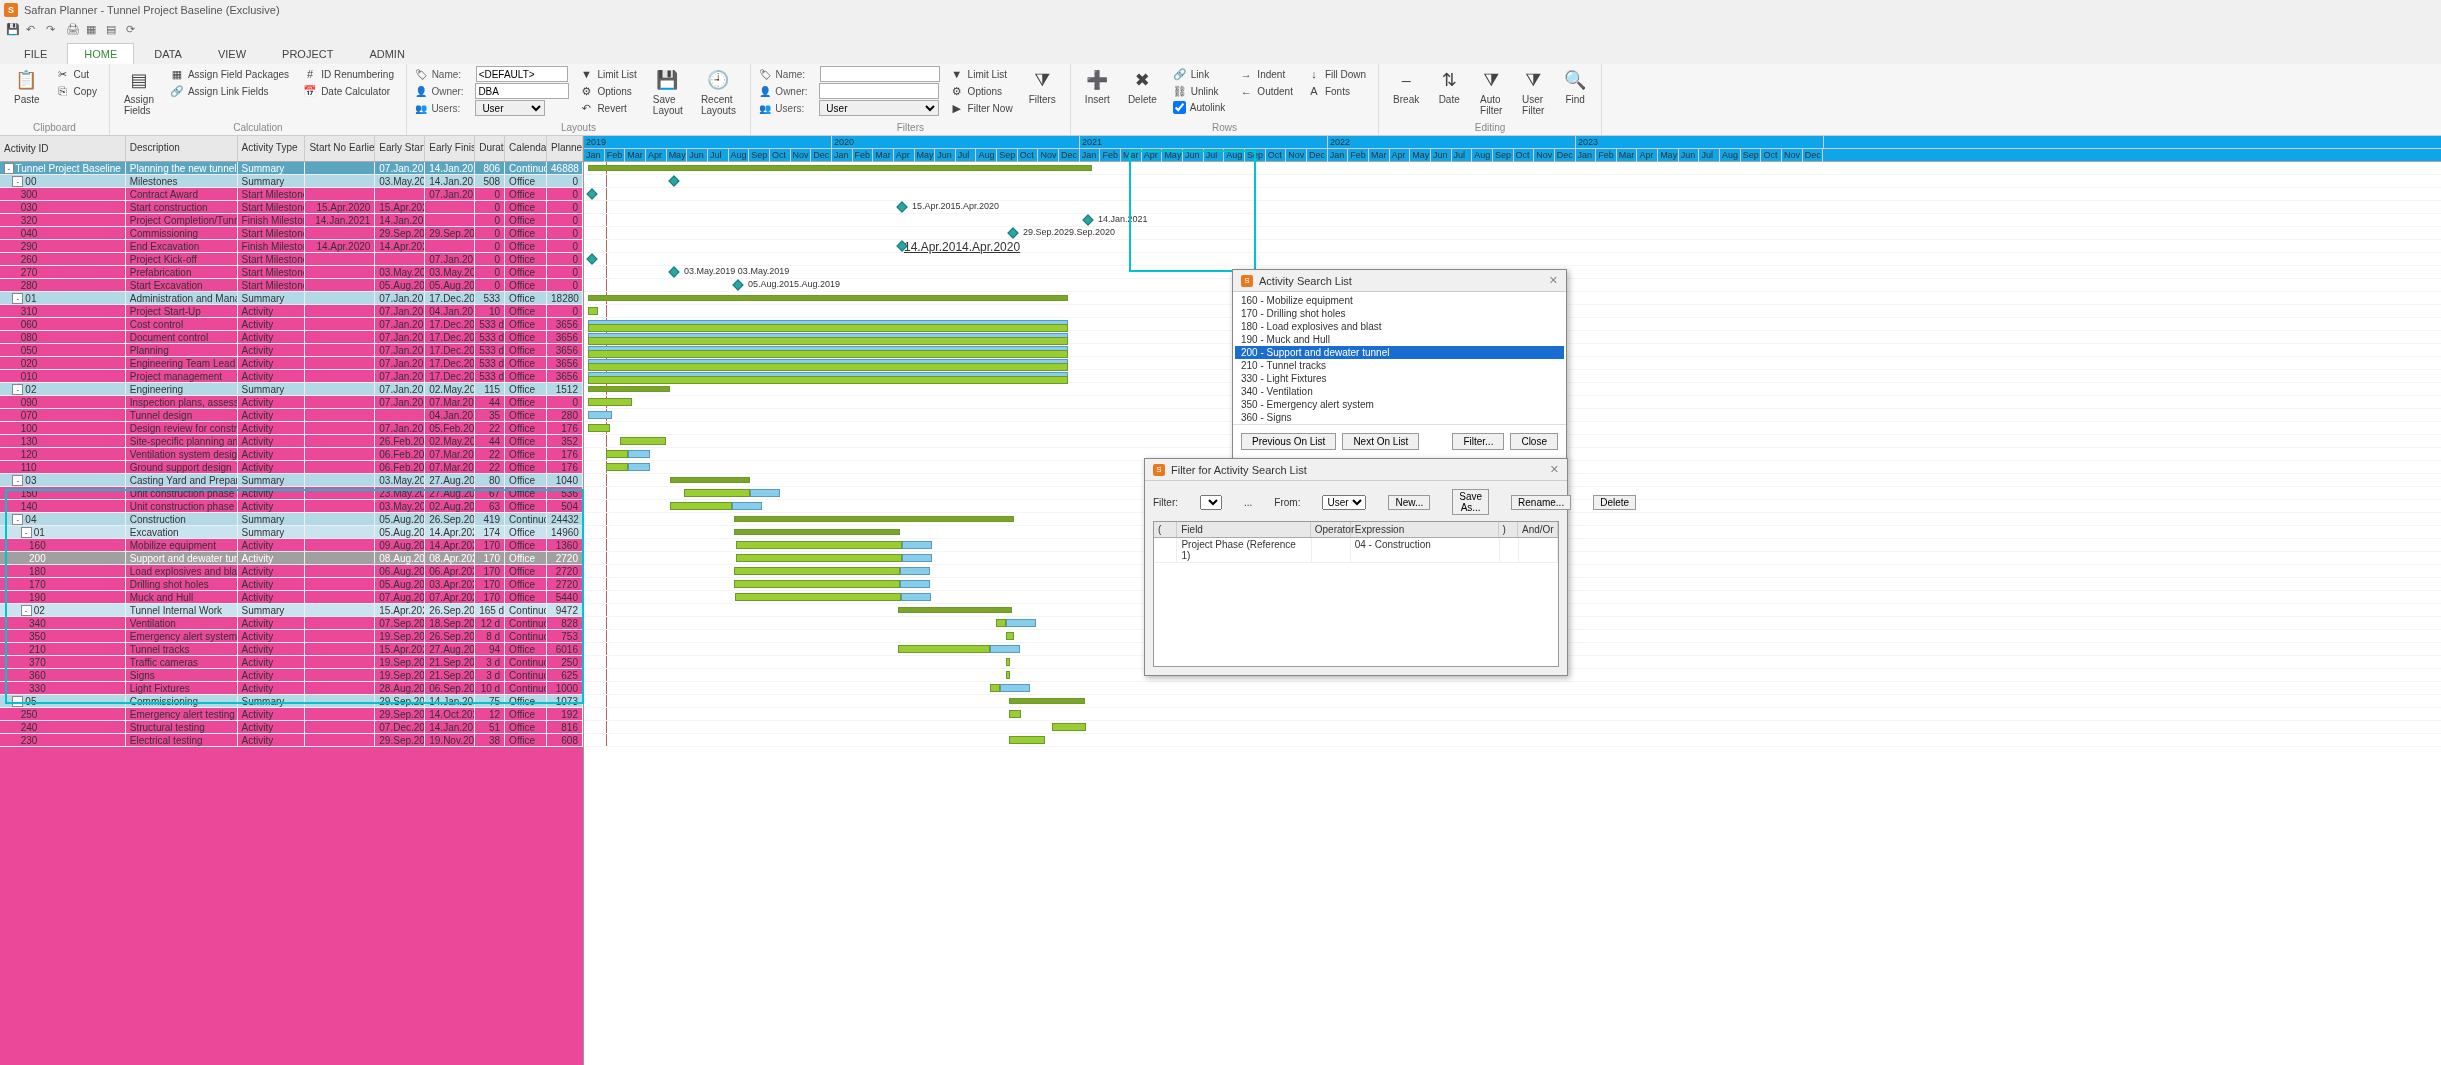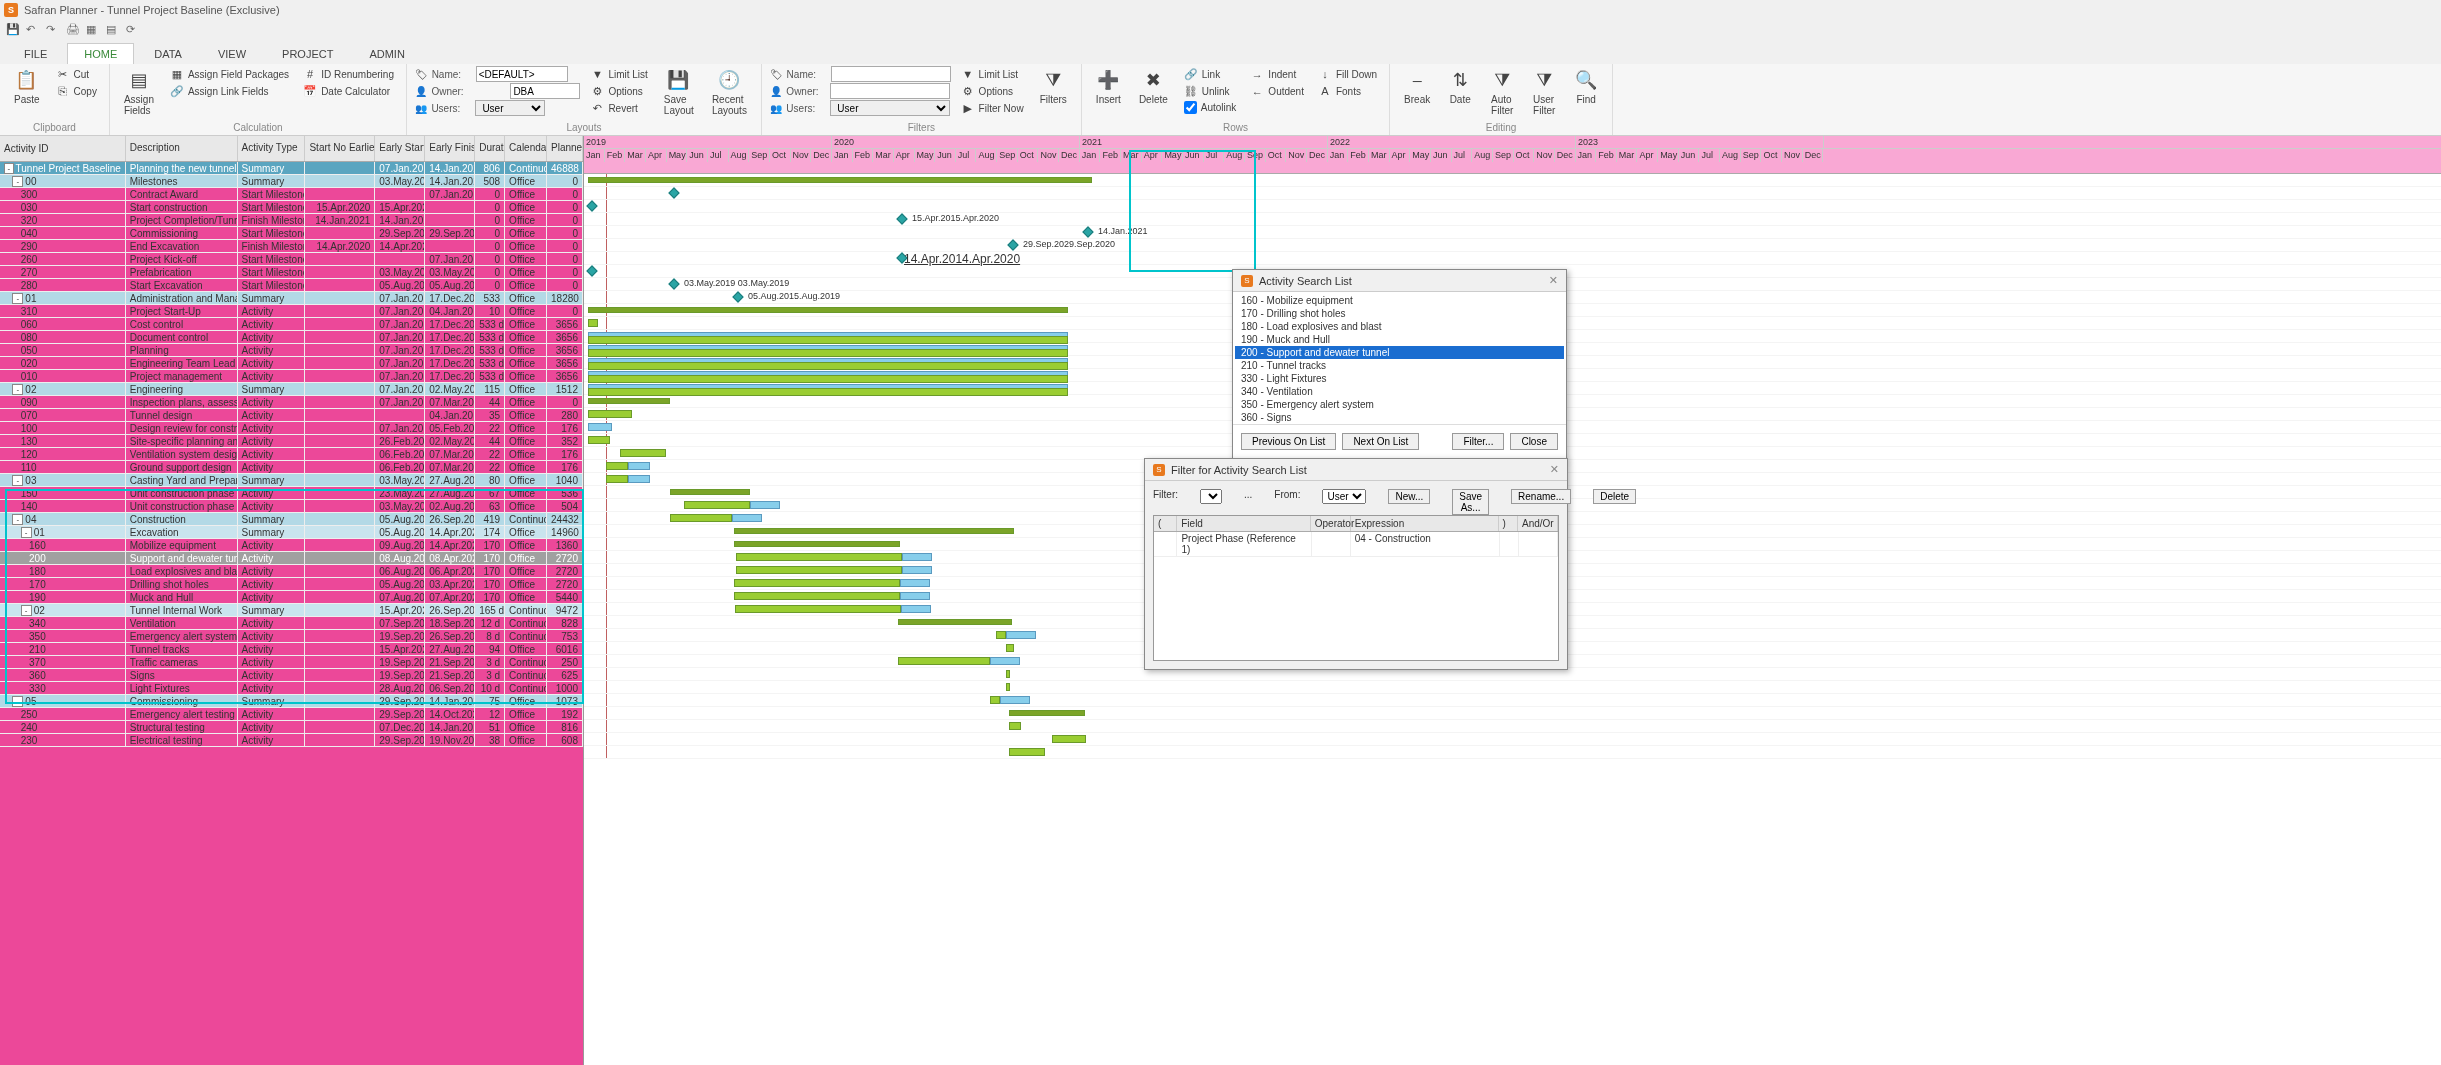--- a/index.html
+++ b/index.html
@@ -39,21 +39,21 @@
 .c-desc{width:112px}
 .c-type{width:68px}
 .c-start-no{width:70px;text-align:right}
 .c-es{width:50px;text-align:right}
 .c-ef{width:50px;text-align:right}
 .c-dur{width:30px;text-align:right}
 .c-cal{width:42px}
 .c-qty{width:36px;text-align:right}
 .toggle{width:11px;height:11px;border:1px solid #888;display:inline-flex;align-items:center;justify-content:center;margin-right:2px;font-size:8px;background:#fff;color:#333;cursor:pointer}
 .gantt{flex:1;background:#fff;position:relative;overflow:hidden}
-.gantt-header{height:38px;background:#f9a8d4;border-bottom:1px solid #aaa;position:relative}
+.gantt-header{height:26px;background:#0ea5e9;border-bottom:1px solid #aaa;position:relative}
 .year-row{height:13px;display:flex;position:relative;border-bottom:1px solid #ccc}
 .month-row{height:13px;display:flex;position:relative}
 .year-cell,.month-cell{border-right:1px solid #ccc;font-size:9px;padding:0 2px;line-height:13px;overflow:hidden}
 .gantt-body{position:relative}
 .gantt-row{height:13px;position:relative;border-bottom:1px solid #f4f4f4}
 .bar{position:absolute;height:8px;top:2px;border:1px solid #6a9a2a}
 .bar.green{background:#9acd32}
 .bar.blue{background:#87ceeb;border-color:#5a9ac0}
 .bar.summary-bar{background:#7ba428;height:6px;top:3px}
 .diamond{position:absolute;width:8px;height:8px;transform:rotate(45deg);top:2px}
@@ -62,21 +62,21 @@
 .search-popup{position:absolute;right:874px;top:133px;width:335px;background:#fff;border:1px solid #888;box-shadow:2px 2px 6px rgba(0,0,0,.3);z-index:100}
 .popup-title{background:#f0f0f0;padding:4px 8px;font-size:11px;display:flex;align-items:center;gap:6px;border-bottom:1px solid #ccc}
 .popup-title .close{margin-left:auto;cursor:pointer;color:#888}
 .popup-list{height:132px;overflow:auto;padding:2px}
 .popup-list .item{padding:1px 6px;font-size:10px;cursor:pointer}
 .popup-list .item.sel{background:#1a6dd0;color:#fff}
 .popup-btns{padding:8px;display:flex;gap:6px;border-top:1px solid #ddd}
 .btn{padding:2px 10px;font-size:10px;border:1px solid #999;background:#f0f0f0;cursor:pointer}
 .filter-popup{position:absolute;right:873px;top:322px;width:424px;background:#f0f0f0;border:1px solid #888;box-shadow:2px 2px 6px rgba(0,0,0,.3);z-index:100}
 .filter-body{padding:8px}
-.filter-row{display:flex;gap:22px;align-items:flex-start;margin-bottom:0;font-size:10px}
+.filter-row{display:flex;gap:22px;align-items:center;margin-bottom:6px;font-size:10px}
 .filter-grid{background:#fff;border:1px solid #999;height:146px;font-size:10px}
 .filter-grid-header{display:flex;background:#e8e8e8;border-bottom:1px solid #aaa}
 .filter-grid-header .fcell{padding:2px 4px;border-right:1px solid #ccc}
 .filter-grid-row{display:flex;border-bottom:1px solid #eee}
 .filter-grid-row .fcell{padding:1px 4px;border-right:1px solid #eee;background:#fff}
 .fc-paren{width:24px}
 .fc-field{width:140px}
 .fc-op{width:40px;background:#1a6dd0;color:#fff}
 .fc-expr{width:155px}
 .fc-and{width:40px}
@@ -165,21 +165,21 @@
    <div class="rgroup-body">
     <div class="vstack">
      <div class="field-row">
               <span class="ic">🏷</span>
               <label>Name:</label>
               <input style="width: 92px;" value="&lt;DEFAULT&gt;">
             </div>
      <div class="field-row">
               <span class="ic">👤</span>
               <label>Owner:</label>
-              <input style="width: 70px; margin-left: 35px;" value="DBA">
+              <input style="width: 94px;" value="DBA">
             </div>
      <div class="field-row">
               <span class="ic">👥</span>
               <label>Users:</label>
               <select style="width:70px"><option>User</option></select>
             </div>
     </div>
     <div class="vstack">
      <div class="small-btn">
               <span class="ic">▼</span>

